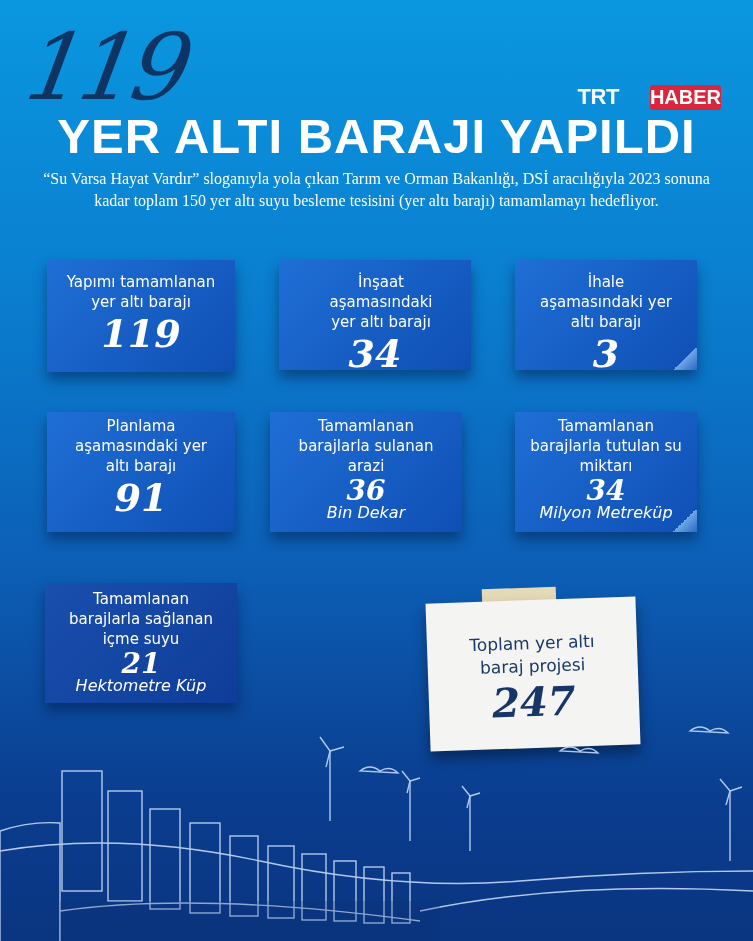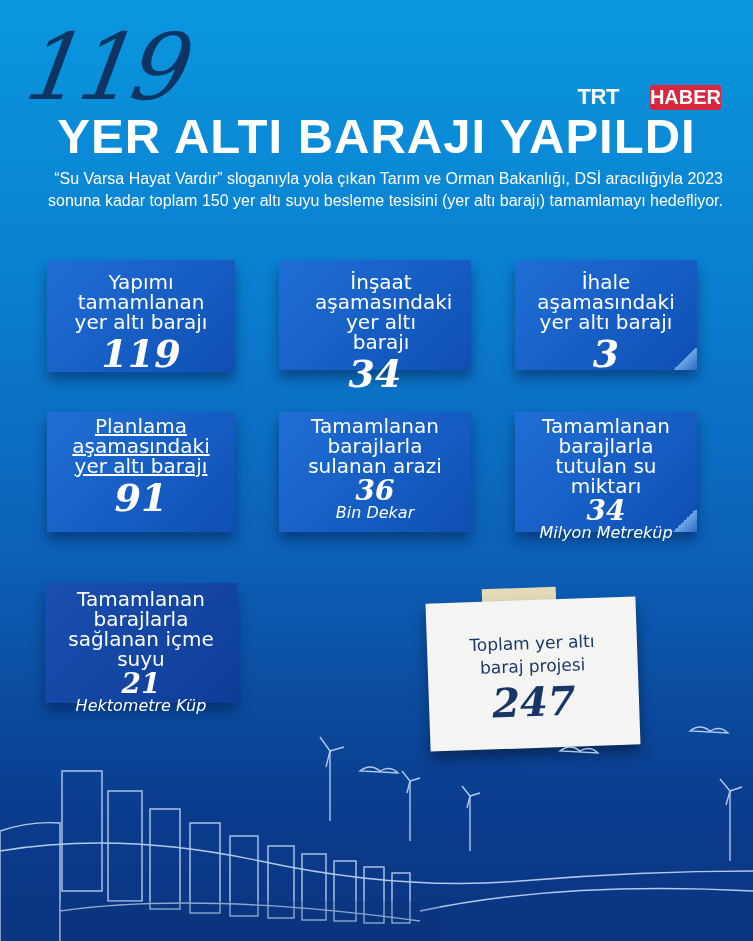--- a/index.html
+++ b/index.html
@@ -6,25 +6,25 @@
   body{width:753px;height:941px;overflow:hidden;font-family:"DejaVu Sans",sans-serif;}
   .page{position:relative;width:753px;height:941px;overflow:hidden;
     background:linear-gradient(180deg,#0a97e0 0%,#0a7fd0 30%,#0c5fb6 60%,#0a3d8f 85%,#0a3580 100%);}
   .big-num{position:absolute;left:28px;top:22px;font-family:"DejaVu Serif",serif;font-style:italic;
     font-size:92px;color:#0f2d5a;letter-spacing:-6px;transform:skewX(-10deg);line-height:1;opacity:0.92;}
   .logo{position:absolute;right:32px;top:84px;display:flex;align-items:center;gap:3px;}
   .logo-trt{font-family:"Liberation Sans",sans-serif;font-weight:bold;font-size:22px;color:#fff;letter-spacing:-0.5px;}
   .logo-haber{font-family:"Liberation Sans",sans-serif;font-weight:bold;font-size:20px;color:#fff;background:#d9263d;padding:1px 0;border-radius:3px;margin-left:28px;}
   .headline{position:absolute;left:0;right:0;top:108px;text-align:center;font-family:"Liberation Sans",sans-serif;
     font-weight:bold;font-size:49px;color:#fff;letter-spacing:1px;}
-  .intro{position:absolute;left:30px;right:30px;top:168px;text-align:right;color:#fff;font-size:16px;line-height:22px;
-    font-family:Liberation Sans, sans-serif;}
+  .intro{position:absolute;left:30px;right:30px;top:168px;text-align:center;color:#fff;font-size:16px;line-height:22px;
+    font-family:Liberation Serif, serif;}
   .note{position:absolute;background:linear-gradient(135deg,#1f6fd6,#0f4fb4);color:#fff;text-align:center;
     box-shadow:0 8px 12px rgba(0,20,60,0.45);font-family:"DejaVu Sans",sans-serif;}
-  .note .lbl{font-size:20px;line-height:20px;padding-top:14px;}
+  .note .lbl{font-size:15px;line-height:20px;padding-top:14px;}
   .note .val{font-family:"DejaVu Serif",serif;font-style:italic;font-weight:bold;font-size:38px;line-height:44px;}
   .note .val.small{font-size:28px;line-height:30px;}
   .note .unit{font-style:italic;font-size:16px;line-height:14px;}
   .curl::after{content:"";position:absolute;right:0;bottom:0;width:26px;height:22px;
     background:linear-gradient(135deg,transparent 50%,#6fa6e6 50%,#2c6ac4 100%);border-top-left-radius:18px;}
   .paper{position:absolute;left:428px;top:600px;width:210px;height:148px;background:#f4f5f3;transform:rotate(-2deg);
     box-shadow:0 8px 14px rgba(0,0,0,0.4);text-align:center;color:#1b3a66;}
   .tape{position:absolute;left:482px;top:588px;width:74px;height:18px;background:#f1e2b8;opacity:0.95;transform:rotate(-2deg);}
   .paper .lbl{font-size:17px;line-height:23px;padding-top:32px;}
   .paper .val{font-family:"DejaVu Serif",serif;font-style:italic;font-weight:bold;font-size:40px;line-height:48px;color:#173566;}
@@ -49,24 +49,24 @@
   <div class="note" style="left:279px;top:260px;width:192px;height:110px;">
     <div class="lbl" style="padding:12px 24px 0;margin-left:12px;">İnşaat aşamasındaki yer altı barajı</div>
     <div class="val">34</div>
   </div>
   <div class="note curl" style="left:515px;top:260px;width:182px;height:110px;">
     <div class="lbl" style="padding:12px 20px 0;">İhale aşamasındaki yer altı barajı</div>
     <div class="val">3</div>
   </div>
 
   <div class="note" style="left:47px;top:412px;width:188px;height:120px;">
-    <div class="lbl" style="padding:4px 24px 0;text-decoration:underline;">Planlama aşamasındaki yer altı barajı</div>
+    <div class="lbl" style="padding:4px 24px 0;">Planlama aşamasındaki yer altı barajı</div>
     <div class="val">91</div>
   </div>
-  <div class="note" style="left:279px;top:412px;width:192px;height:120px;">
+  <div class="note" style="left:270px;top:412px;width:192px;height:120px;">
     <div class="lbl" style="padding:4px 18px 0;">Tamamlanan barajlarla sulanan arazi</div>
     <div class="val small">36</div>
     <div class="unit">Bin Dekar</div>
   </div>
   <div class="note curl" style="left:515px;top:412px;width:182px;height:120px;">
     <div class="lbl" style="padding:4px 6px 0;">Tamamlanan barajlarla tutulan su miktarı</div>
     <div class="val small">34</div>
     <div class="unit">Milyon Metreküp</div>
   </div>
 

